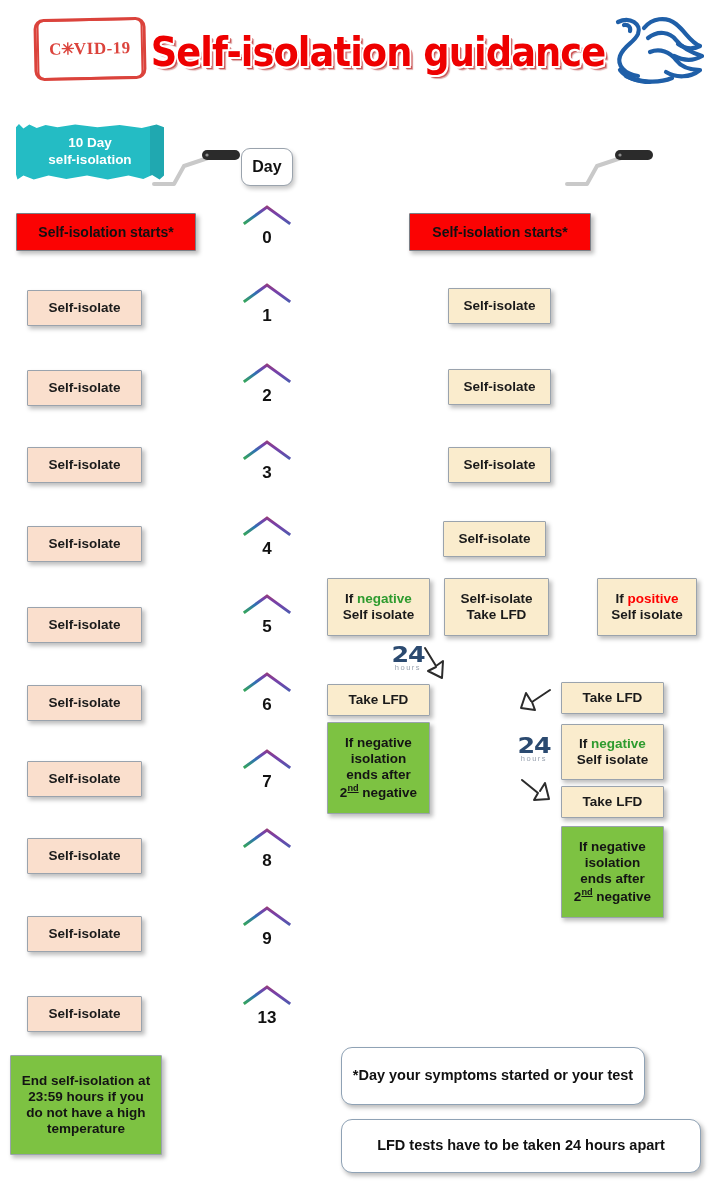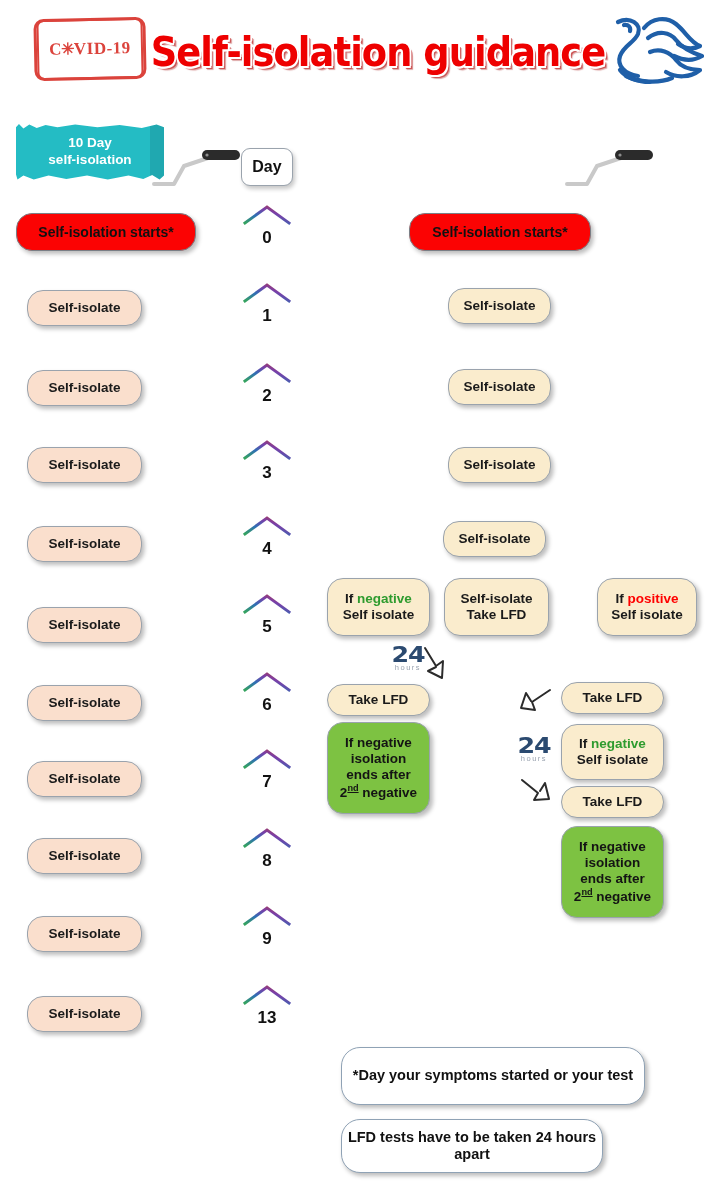--- a/index.html
+++ b/index.html
@@ -74,33 +74,33 @@
   #day-label{
     left:241px;top:148px;width:52px;height:38px;
     background:#fff;border:1.4px solid #9aa3ad;border-radius:9px;
     display:flex;align-items:center;justify-content:center;
     font-weight:bold;font-size:16px;color:#111;
     box-shadow:2px 3px 4px rgba(0,0,0,.22);
   }
 
   
   .box{
-    border-radius:16px;
+    border-radius:1px;
     display:flex;align-items:center;justify-content:center;
     text-align:center;font-weight:bold;color:#1a1a1a;
     box-shadow:2.5px 3px 4px rgba(0,0,0,.26);
     padding:2px 4px;
     line-height:1.18;
   }
   .box-peach{background:#fadfcd;border:1.2px solid #9aa3ad;font-size:13.5px;}
   .box-cream{background:#faeccd;border:1.2px solid #9aa3ad;font-size:13.5px;}
   .box-red{background:#fb0303;border:1.2px solid #7a7f86;font-size:14px;color:#111;}
   .box-green{background:#7dc242;border:1.2px solid #9aa3ad;font-size:13.5px;color:#141414;}
   .box-white{background:#fff;border:1.3px solid #8fa2b5;font-size:14.5px;color:#111;
-             border-radius:19px;}
+             border-radius:11px;}
   .neg{color:#2e9b2e;}
   .pos{color:#ff0000;}
   .box .t{display:block;}
   sup{font-size:.68em;vertical-align:super;text-decoration:underline;}
 
   
   .house{position:absolute;width:56px;height:52px;}
   .house svg{display:block;}
   .house .num{
     position:absolute;left:0;right:0;bottom:7px;
@@ -387,20 +387,26 @@
     <span class="t">Self isolate</span>
   </div>
   <div class="abs box box-cream" style="left:561px;top:786px;width:103px;height:32px;">Take LFD</div>
   <div class="abs box box-green" style="left:561px;top:826px;width:103px;height:92px;flex-direction:column;">
     <span class="t">If negative</span>
     <span class="t">isolation</span>
     <span class="t">ends after</span>
     <span class="t"><span>2</span><sup>nd</sup><span> negative</span></span>
   </div>
 
+  <div class="abs box box-green" style="left:10px;top:1055px;width:152px;height:100px;flex-direction:column;">
+    <span class="t">End self-isolation at</span>
+    <span class="t">23:59  hours if you</span>
+    <span class="t">do not have a high</span>
+    <span class="t">temperature</span>
+  </div>
 
   <div class="abs box box-white" style="left:341px;top:1047px;width:304px;height:58px;flex-direction:column;">
     <span class="t">*Day your symptoms started or your test</span>
   </div>
 
-  <div class="abs box box-white" style="left:341px;top:1119px;width:262px;height:54px;">LFD tests have to be taken 24 hours apart</div>
+  <div class="abs box box-white" style="left:341px;top:1119px;width:360px;height:54px;">LFD tests have to be taken 24 hours apart</div>
 
 </div>
 
 </body></html>

